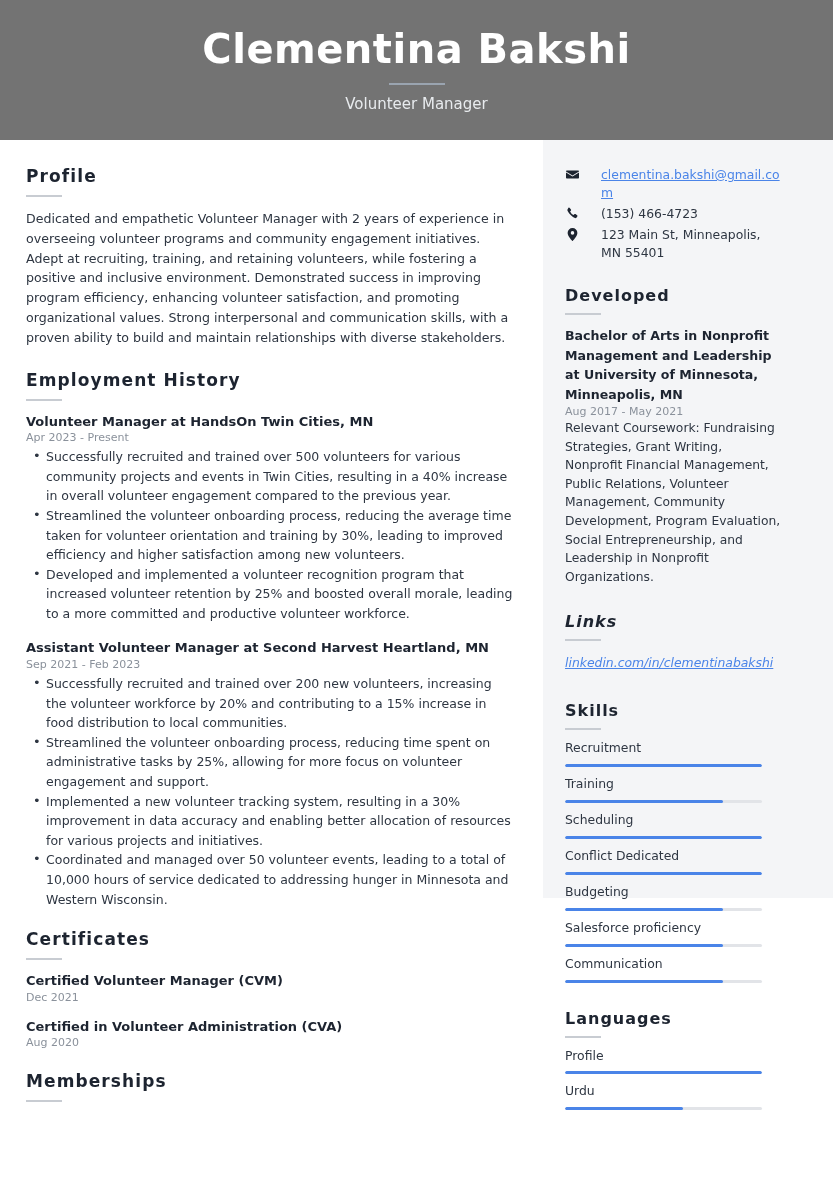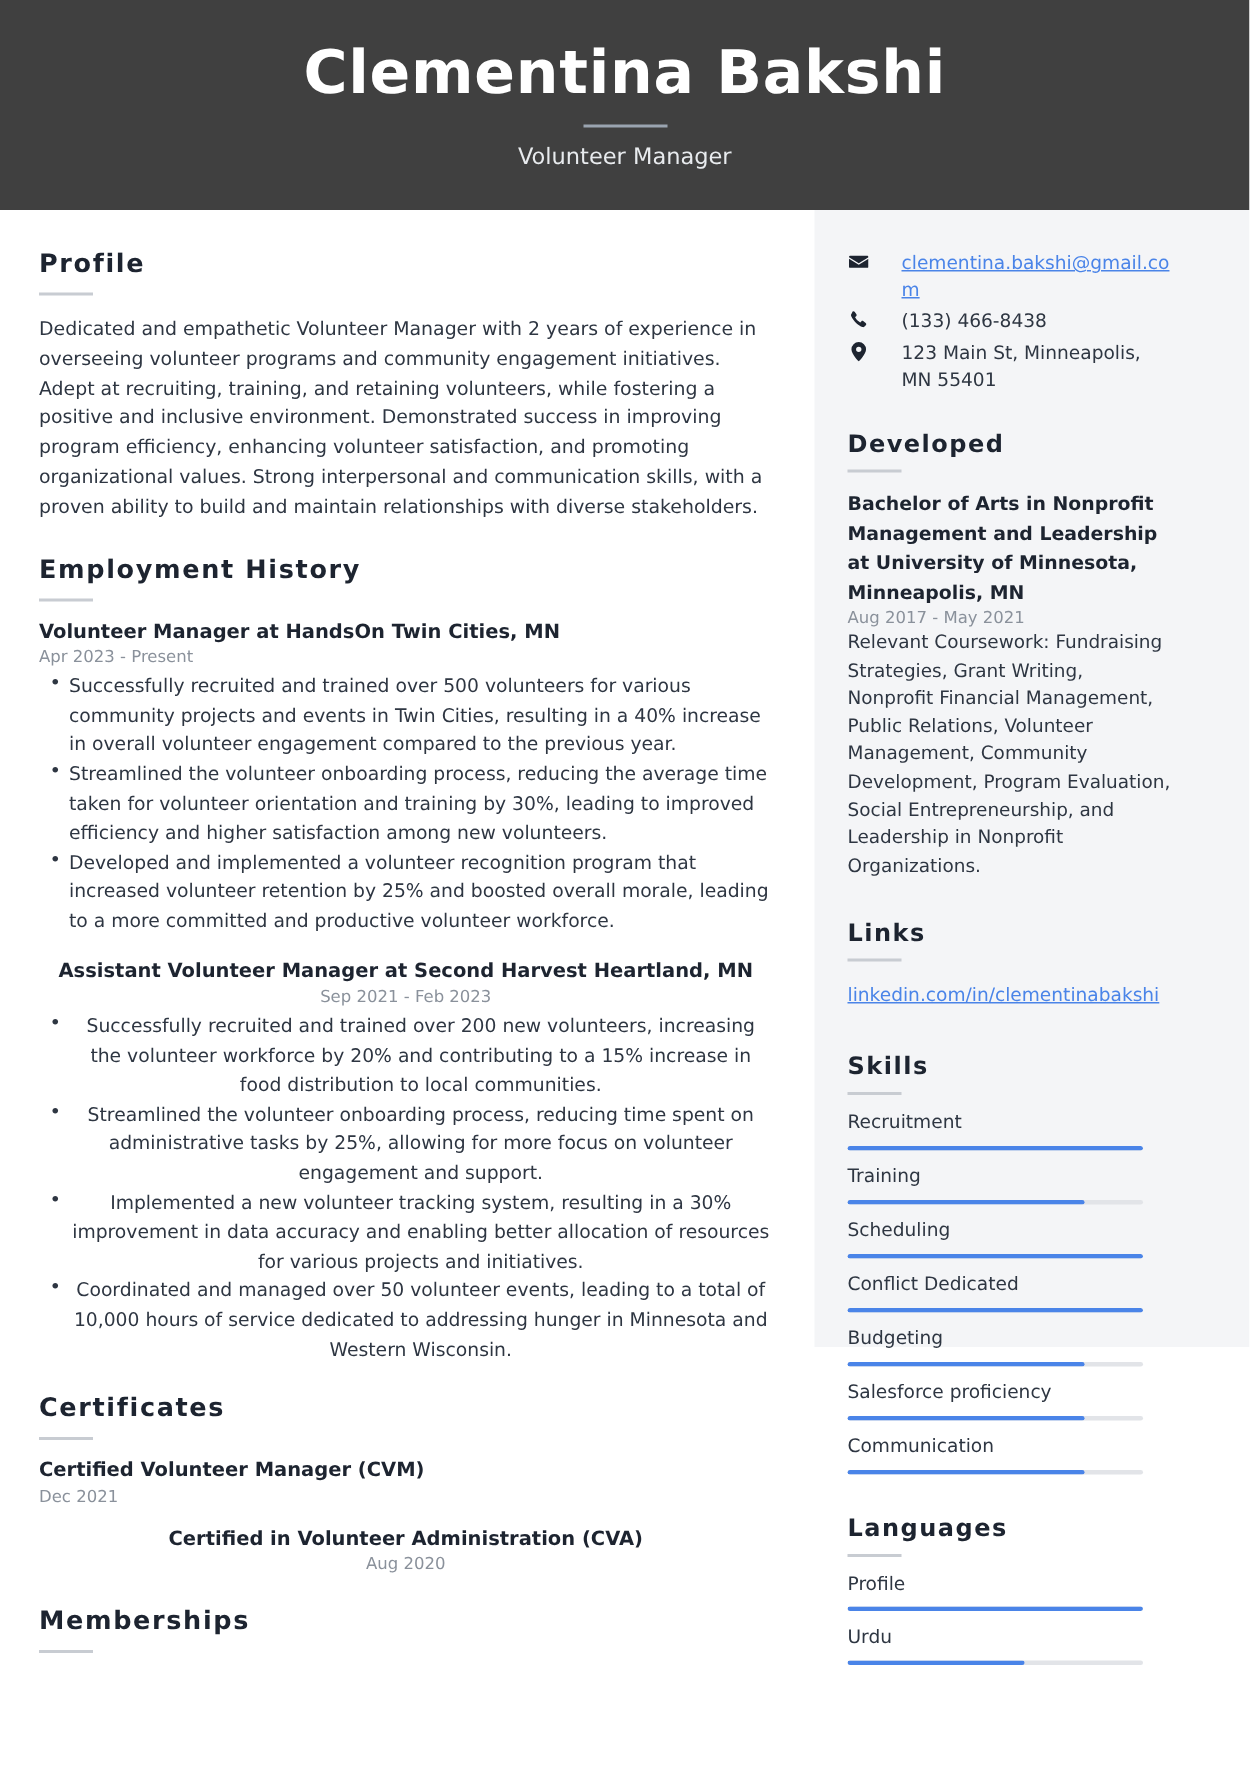--- a/index.html
+++ b/index.html
@@ -6,21 +6,21 @@
   html, body {
     width:833px; height:1178px;
     font-family:"DejaVu Sans", sans-serif;
     background:#ffffff;
     overflow:hidden;
   }
   .page { position:relative; width:833px; height:1178px; background:#fff; }
 
   
   .header {
-    height:140px; background:#404040;
+    height:140px; background:#737373;
     display:flex; flex-direction:column;
     align-items:center; justify-content:center;
   }
   .name {
     color:#ffffff; font-size:40px; font-weight:700;
     letter-spacing:.5px; line-height:1.1;
   }
   .name-rule {
     width:56px; height:2px; background:#9aa4b0;
     margin:12px 0 10px;
@@ -40,21 +40,21 @@
   }
   .sec-h.side { font-size:16px; letter-spacing:1px; }
   .rule { width:36px; height:2px; background:#c8ccd2; margin:9px 0 12px; }
   .rule.side { margin:8px 0 11px; }
 
   
   p.para {
     font-size:12.6px; line-height:19.8px; color:#2e3642;
   }
   .entry { margin-bottom:14px; }
-  .entry:last-child { margin-bottom:0;text-align:center; }
+  .entry:last-child { margin-bottom:0; }
   .entry-title {
     font-size:13px; font-weight:700; color:#1d2430; line-height:1.35;
   }
   .entry-date {
     font-size:11px; color:#8a919b; margin-top:1px; margin-bottom:3px;
   }
   ul.bullets { list-style:none; margin:2px 0 0 0; }
   ul.bullets li {
     position:relative; padding-left:20px;
     font-size:12.5px; line-height:19.6px; color:#2e3642;
@@ -183,41 +183,41 @@
               </svg>
             </span>
             <a class="clink ctext" href="#">clementina.bakshi@gmail.com</a>
           </div>
           <div class="contact-row">
             <span class="cicon">
               <svg width="12" height="12" viewBox="0 0 16 16">
                 <path d="M3.2.9a1.3 1.3 0 0 1 1.8.3l1.6 2.2c.3.5.3 1.1-.1 1.5L5.4 6a9 9 0 0 0 4.6 4.6l1.1-1.1c.4-.4 1-.4 1.5-.1l2.2 1.6c.6.4.7 1.2.3 1.8l-1 1.3c-.5.7-1.4.9-2.2.6C8.6 13.4 4.3 9.7 2 5 1.6 4.2 1.8 3.3 2.4 2.7l.8-1.8z"></path>
               </svg>
             </span>
-            <span class="ctext">(133) 466-8438</span>
+            <span class="ctext">(153) 466-4723</span>
           </div>
           <div class="contact-row">
             <span class="cicon">
               <svg width="11" height="13" viewBox="0 0 12 16">
                 <path d="M6 0a6 6 0 0 0-6 6c0 4.2 6 10 6 10s6-5.8 6-10a6 6 0 0 0-6-6zm0 8.2A2.2 2.2 0 1 1 6 3.8a2.2 2.2 0 0 1 0 4.4z"></path>
               </svg>
             </span>
             <span class="ctext">123 Main St, Minneapolis, MN 55401</span>
           </div>
         </div>
 
       <div class="sec">
         <div class="sec-h side">Developed</div>
         <div class="rule side"></div>
         <div class="edu-title">Bachelor of Arts in Nonprofit Management and Leadership at University of Minnesota, Minneapolis, MN</div>
         <div class="edu-date">Aug 2017 - May 2021</div>
         <div class="edu-desc">Relevant Coursework: Fundraising Strategies, Grant Writing, Nonprofit Financial Management, Public Relations, Volunteer Management, Community Development, Program Evaluation, Social Entrepreneurship, and Leadership in Nonprofit Organizations.</div>
       </div>
 
-      <div class="sec" style="margin-top:26px;">
+      <div class="sec" style="margin-top:26px;font-style:italic;">
         <div class="sec-h side">Links</div>
         <div class="rule side"></div>
         <a class="profile-link" href="#">linkedin.com/in/clementinabakshi</a>
       </div>
 
       <div class="sec" style="margin-top:30px;">
         <div class="sec-h side">Skills</div>
         <div class="rule side"></div>
         <div id="skills-container">
             <div class="bar-item">

